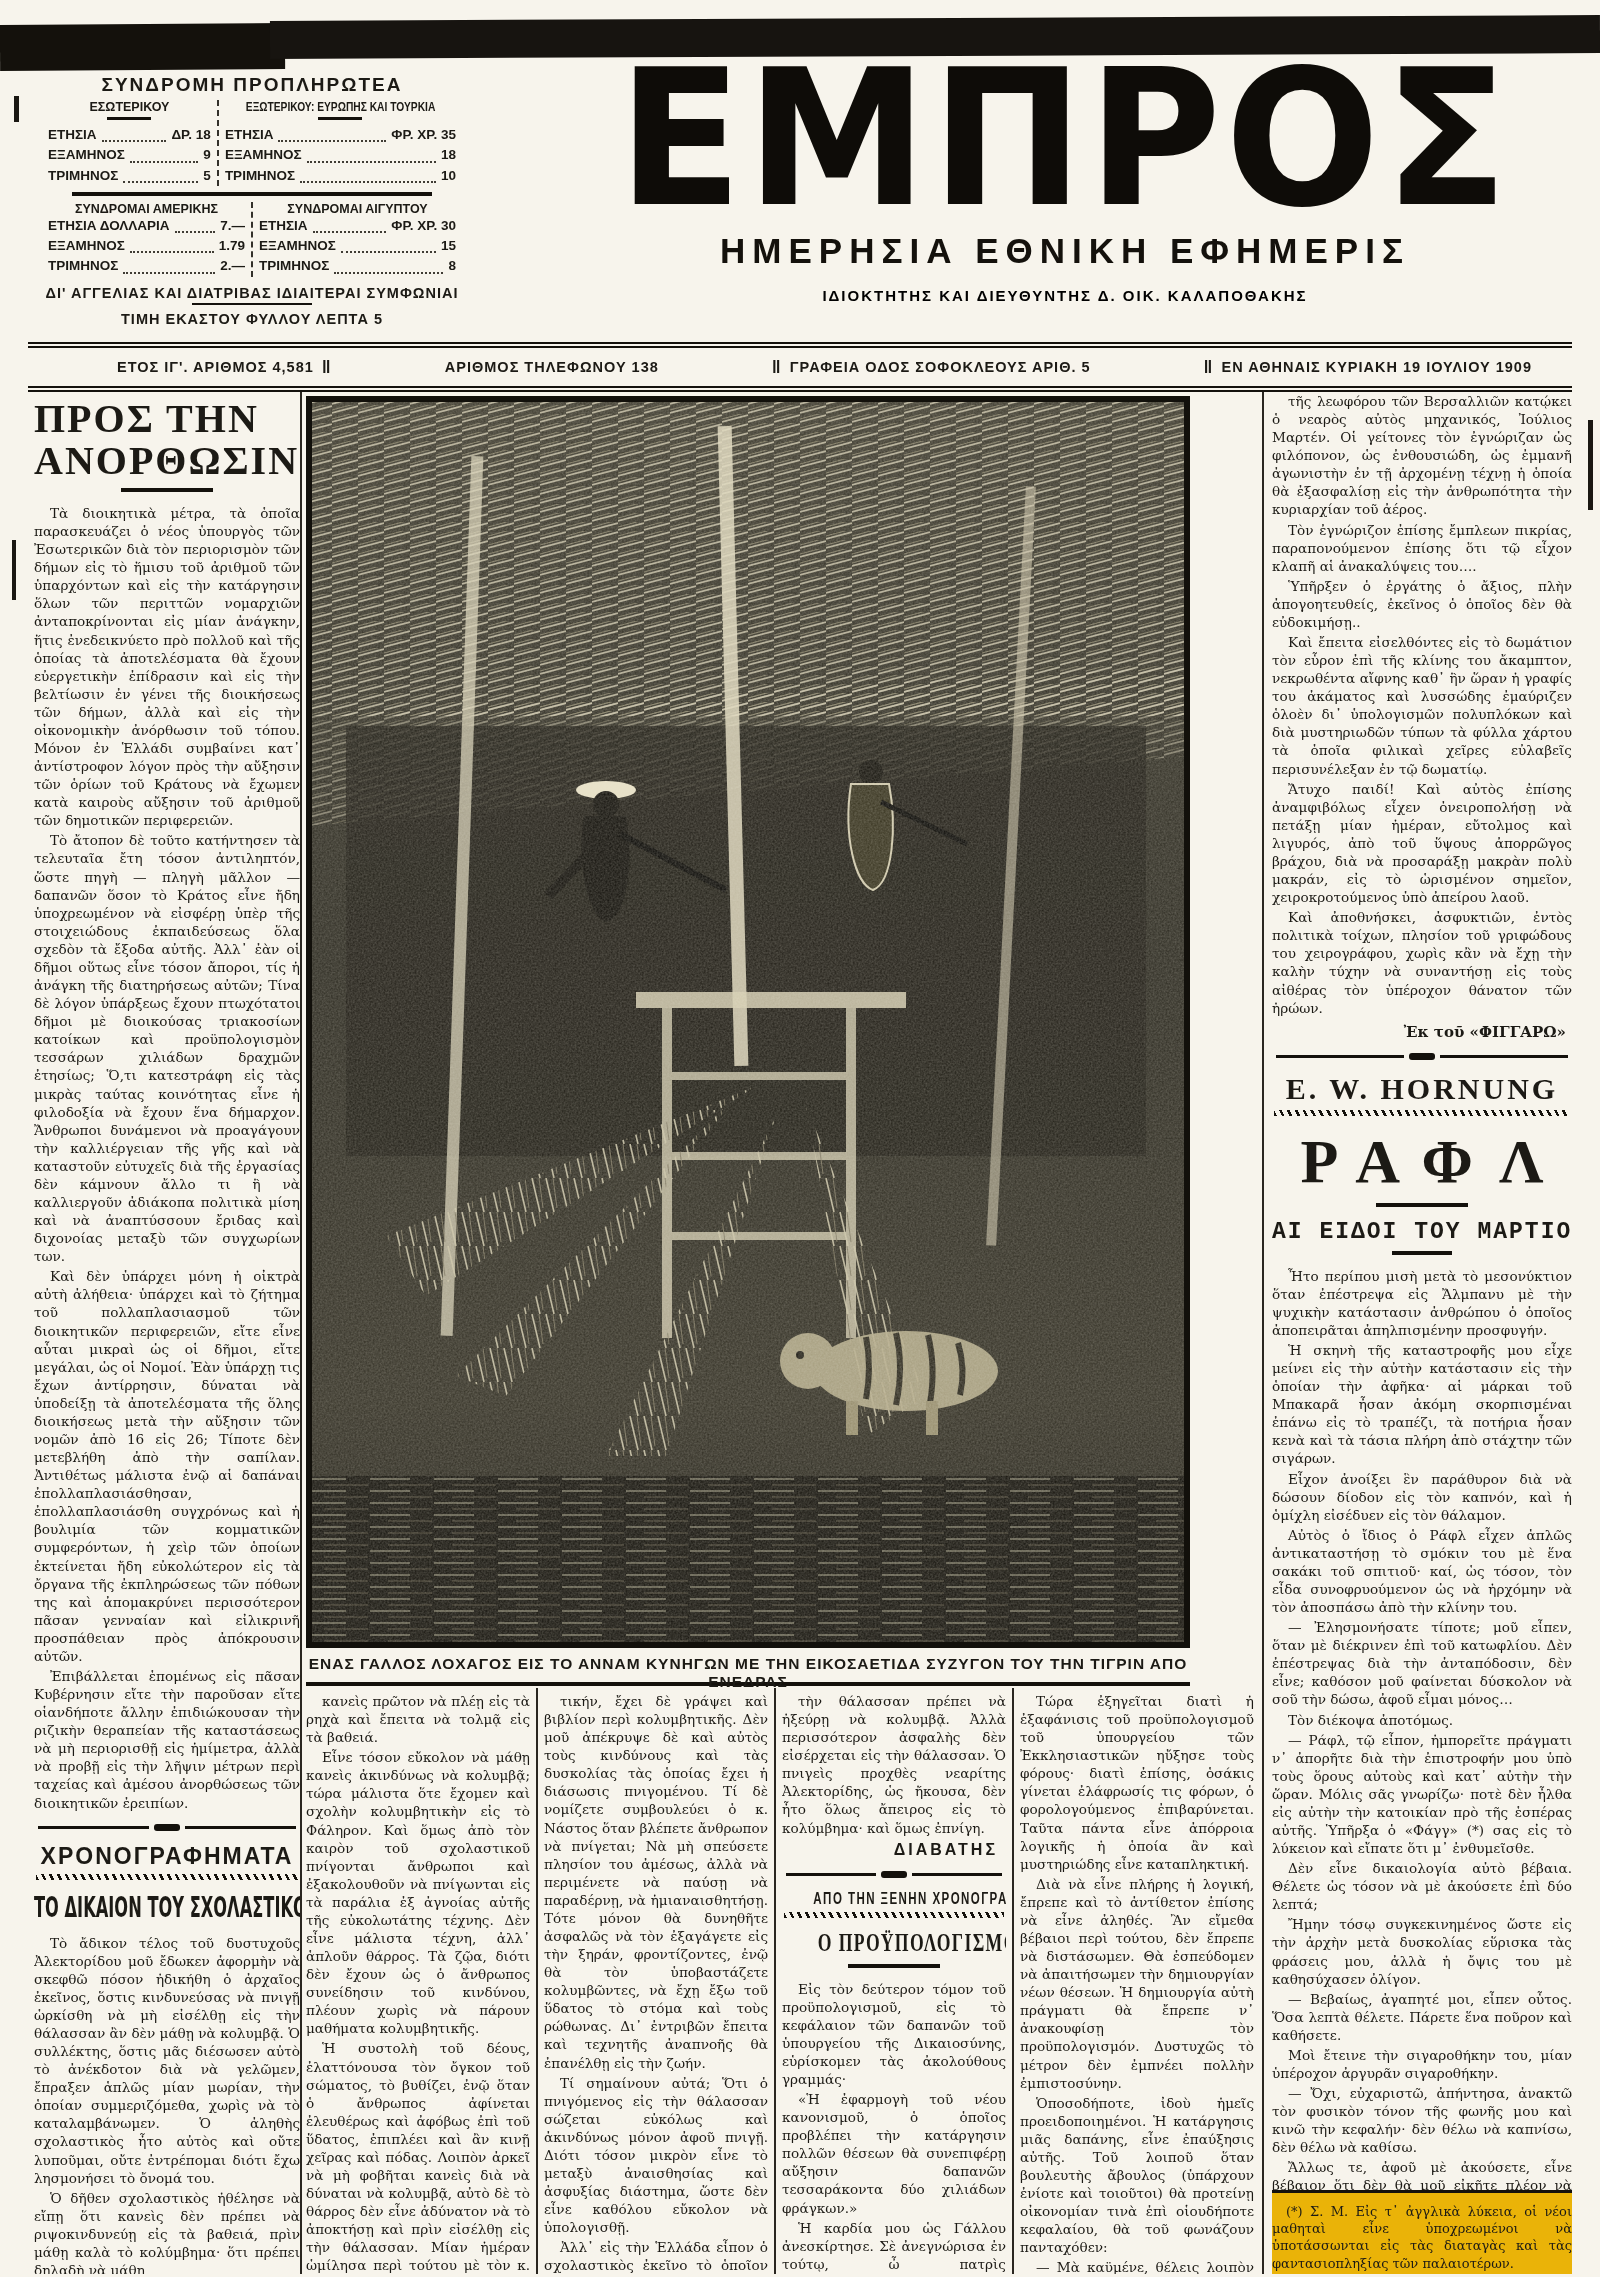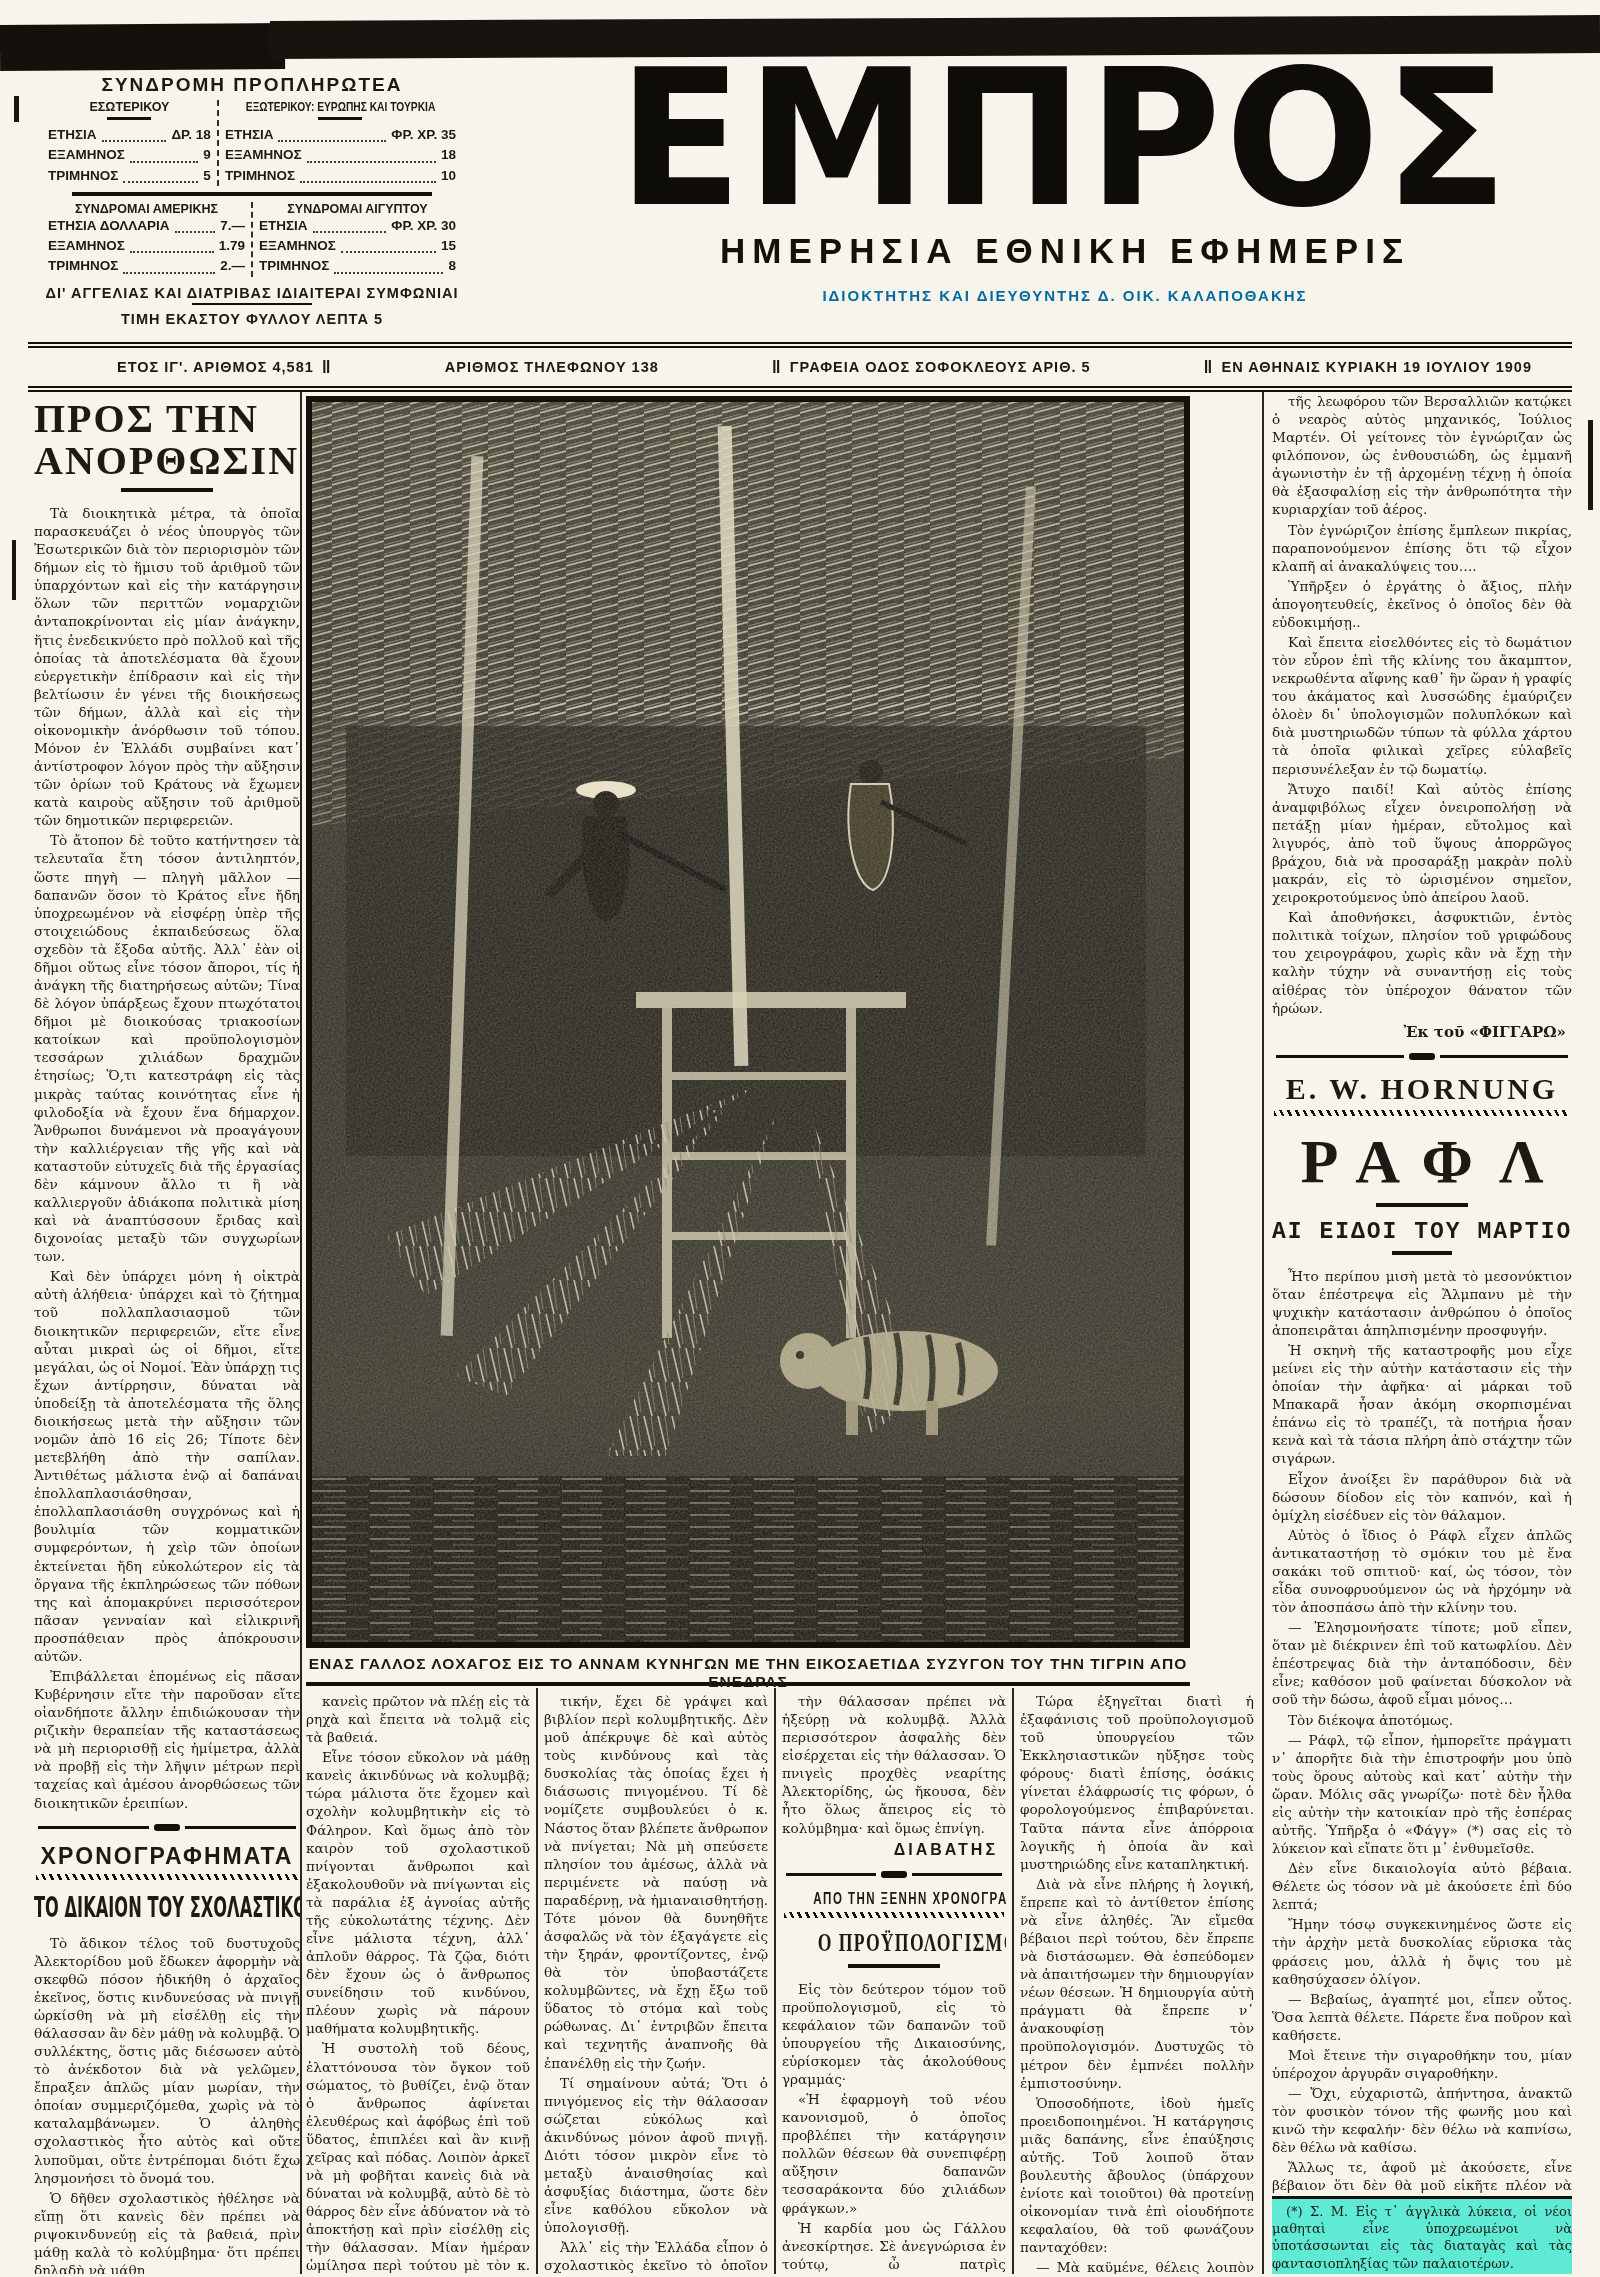--- a/index.html
+++ b/index.html
@@ -20,21 +20,21 @@
   .subrow{display:flex;align-items:flex-end;font-weight:700;font-size:13.5px;line-height:1.5;}
   .subrow .dots{flex:1;border-bottom:2px dotted #403c34;margin:0 5px 3px;}
   .subs-rule{height:4px;background:#14110c;margin:6px 30px;}
   .subs-note{font-weight:700;font-size:14.5px;text-align:center;margin-top:8px;letter-spacing:1px;}
   .subs-note-u{width:120px;height:2px;background:#14110c;margin:2px auto 4px;}
   .subs-price{font-weight:700;font-size:14.5px;text-align:center;margin-top:6px;letter-spacing:1px;}
   .masthead{position:absolute;left:560px;top:52px;width:1010px;text-align:center;}
   .mast-title{font-family:"DejaVu Sans",sans-serif;font-weight:900;font-size:182px;line-height:.95;
               letter-spacing:4px;transform:scaleY(1.04);color:#0e0c08;}
   .mast-sub{font-family:"Liberation Sans",sans-serif;font-weight:700;font-size:35px;letter-spacing:7px;margin-top:6px;color:#14110c;}
-  .mast-owner{font-family:"Liberation Sans",sans-serif;font-weight:700;font-size:15px;letter-spacing:2px;margin-top:16px;color:#0369a1;}
+  .mast-owner{font-family:"Liberation Sans",sans-serif;font-weight:700;font-size:15px;letter-spacing:2px;margin-top:16px;color:#000000;}
   
   .dateline{position:absolute;left:28px;right:28px;top:342px;height:38px;display:flex;align-items:center;
             border-top:6px double #14110c;border-bottom:6px double #14110c;
             font-family:"Liberation Sans",sans-serif;font-weight:700;font-size:14.5px;letter-spacing:1px;}
   .dateline .cell{white-space:nowrap;}
   .dateline .sep{font-size:18px;padding:0 8px;}
   .dl-1{margin-left:89px;} .dl-2{margin-left:auto;margin-right:auto;} .dl-3{margin-right:auto;} .dl-4{margin-right:40px;}
   
   .content{position:absolute;left:28px;right:28px;top:392px;bottom:0;}
   .vline{position:absolute;width:2px;background:#2a2620;}
@@ -55,21 +55,21 @@
   .orn .gem{width:26px;height:7px;background:#14110c;margin:0 5px;border-radius:3px;}
   .kicker{font-family:"Liberation Sans",sans-serif;font-weight:700;text-align:center;letter-spacing:2px;}
   .zigzag{height:6px;margin:4px 2px 10px;background:repeating-linear-gradient(63deg,#14110c 0 2.5px,transparent 2.5px 7px);}
   .hl-cond{font-family:"DejaVu Sans",sans-serif;font-weight:700;font-size:29px;white-space:nowrap;
            transform:scaleX(.56);transform-origin:left center;margin:4px 0 10px;}
   .hl-spaced{font-family:"Liberation Serif",serif;font-weight:700;text-align:center;white-space:nowrap;}
   .signature{text-align:right;font-family:"Liberation Sans",sans-serif;font-weight:700;font-size:16px;
              letter-spacing:3px;margin:4px 8px 2px 0;}
   .credit{text-align:right;font-weight:700;font-size:15px;margin:6px 6px 0 0;}
   .stars{text-align:center;font-size:15px;letter-spacing:8px;margin:8px 0;}
-  .footnote{position:absolute;bottom:0;left:0;right:0;background:#5eead4;border-top:3px solid #14110c;padding-top:4px;}
+  .footnote{position:absolute;bottom:0;left:0;right:0;background:#eab308;border-top:3px solid #14110c;padding-top:10px;}
   .footnote p{font-size:13px;}
   
   .plate{position:absolute;left:278px;top:4px;width:884px;height:1252px;}
   .plate svg{display:block;width:100%;height:100%;}
   .caption{position:absolute;left:278px;top:1263px;width:884px;text-align:center;
            font-family:"Liberation Sans",sans-serif;font-weight:700;font-size:15.5px;letter-spacing:1px;}
 </style>
 </head>
 <body>
 

